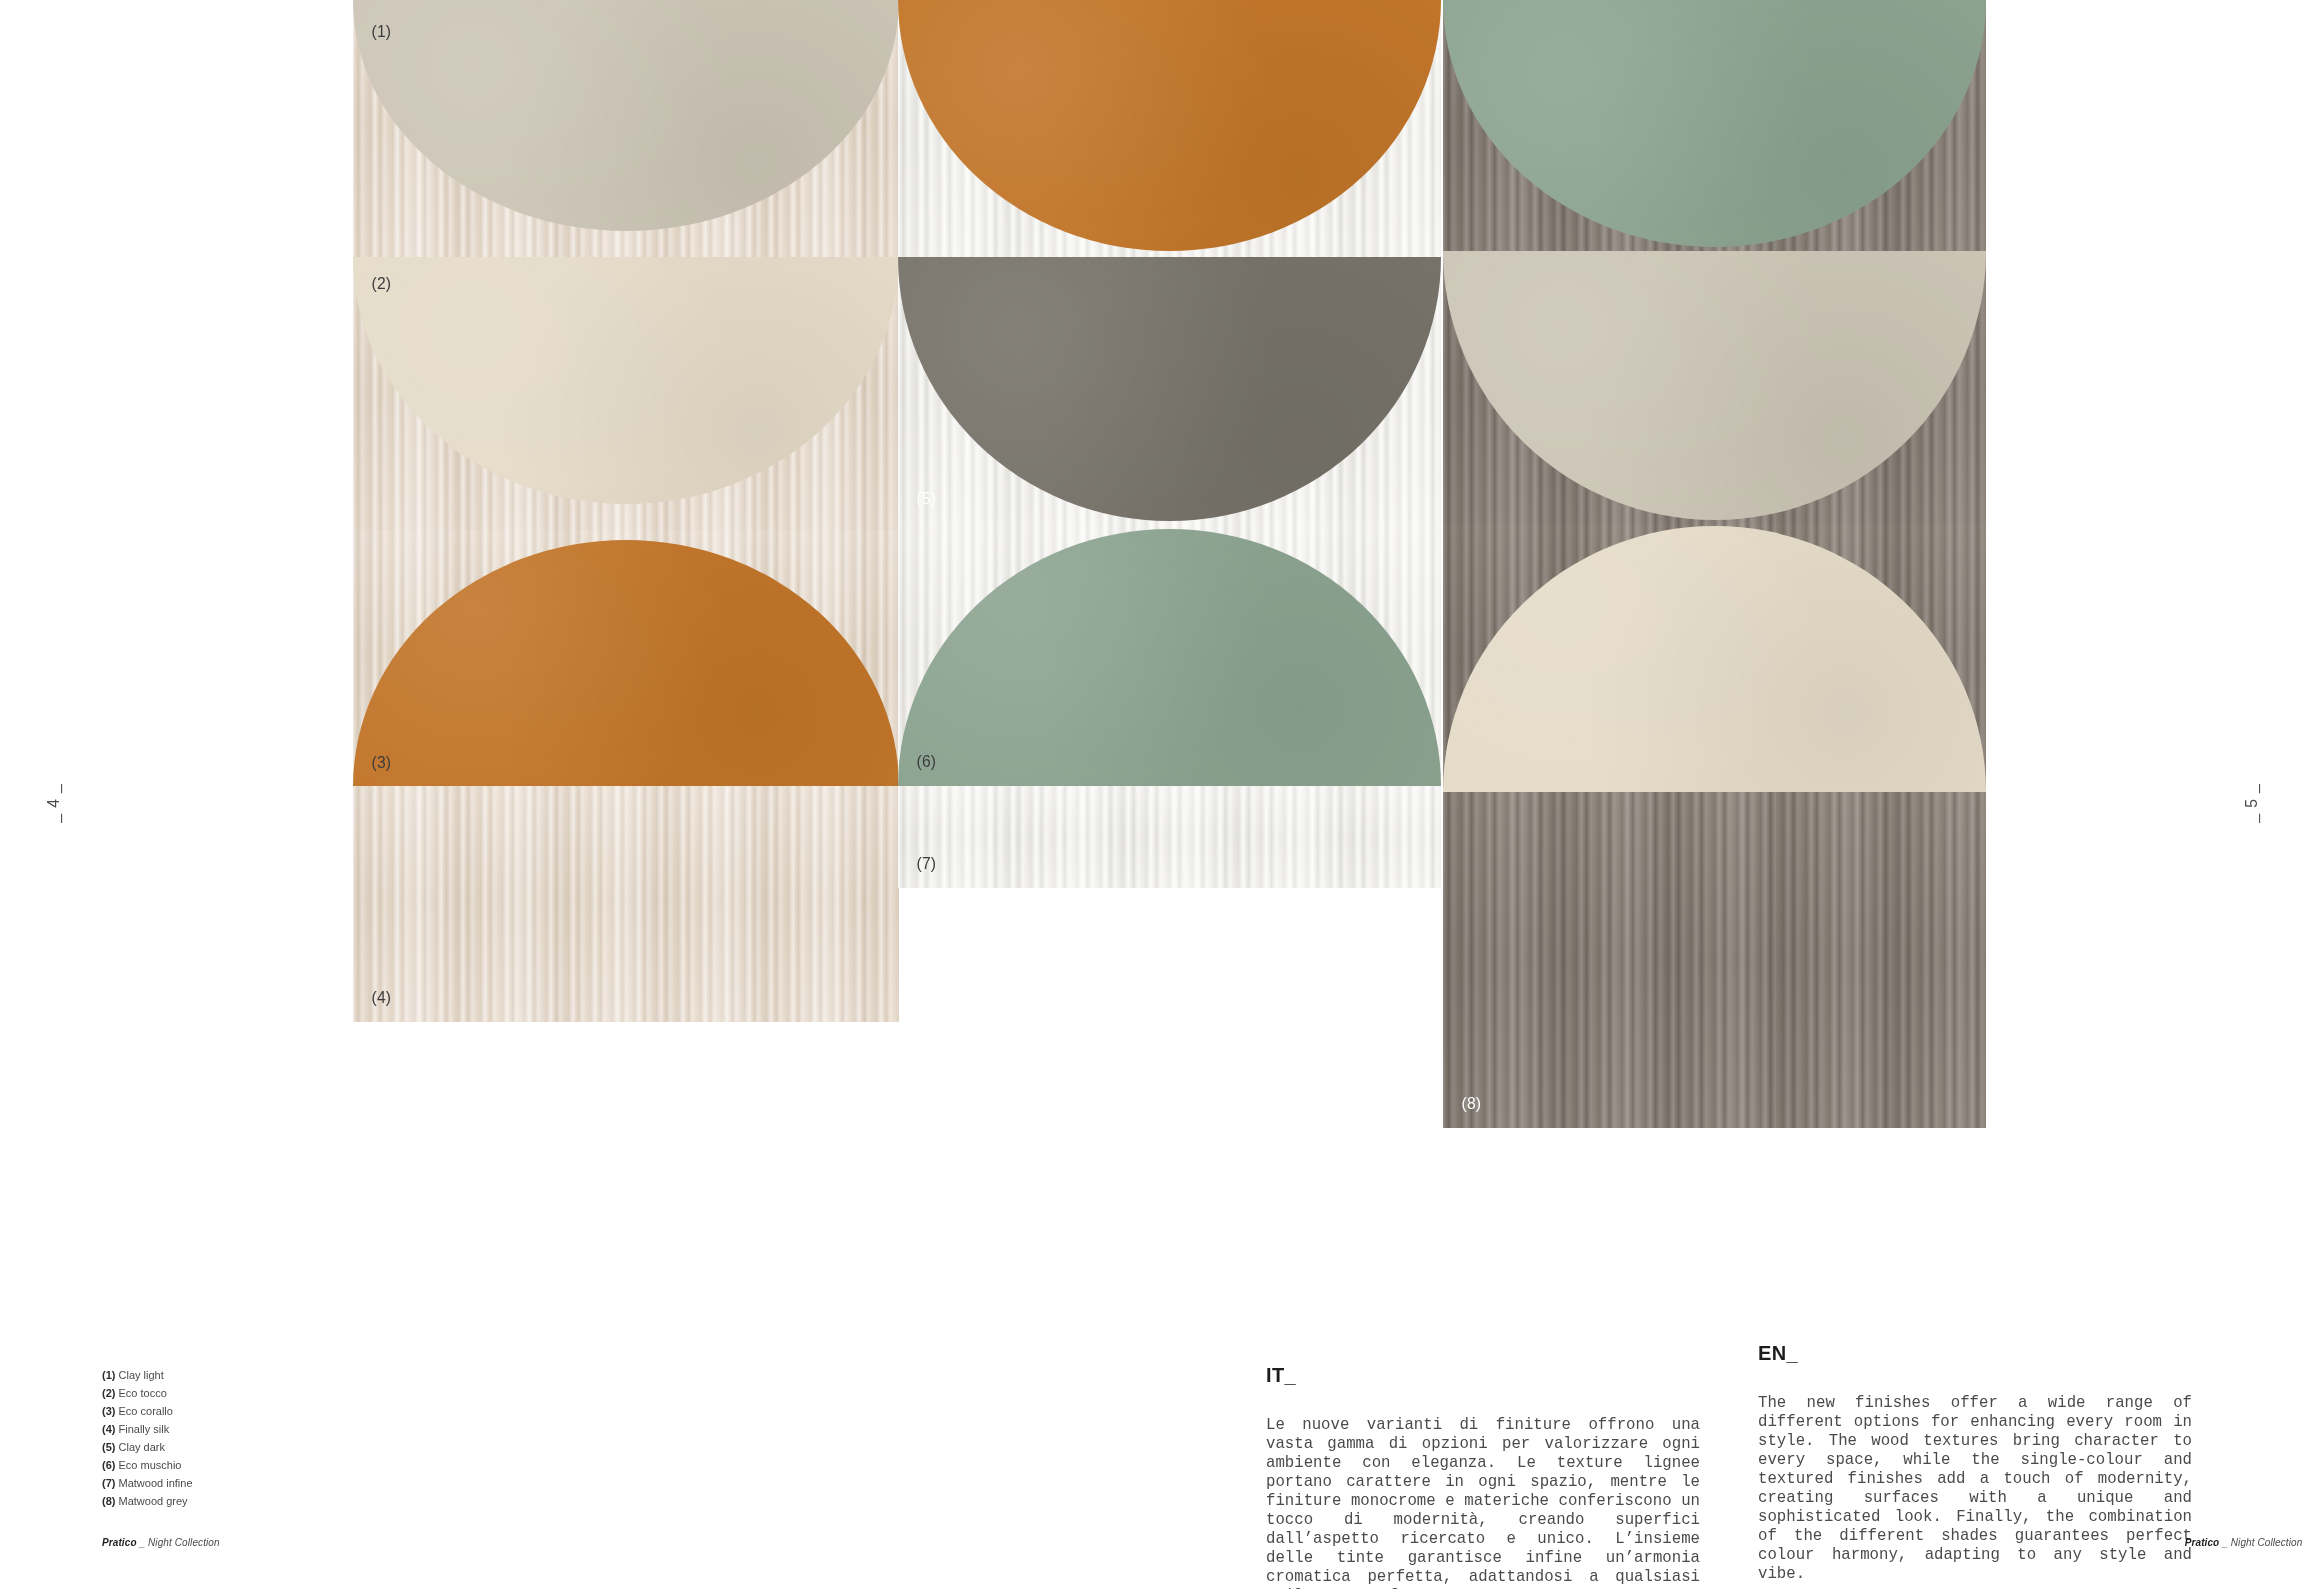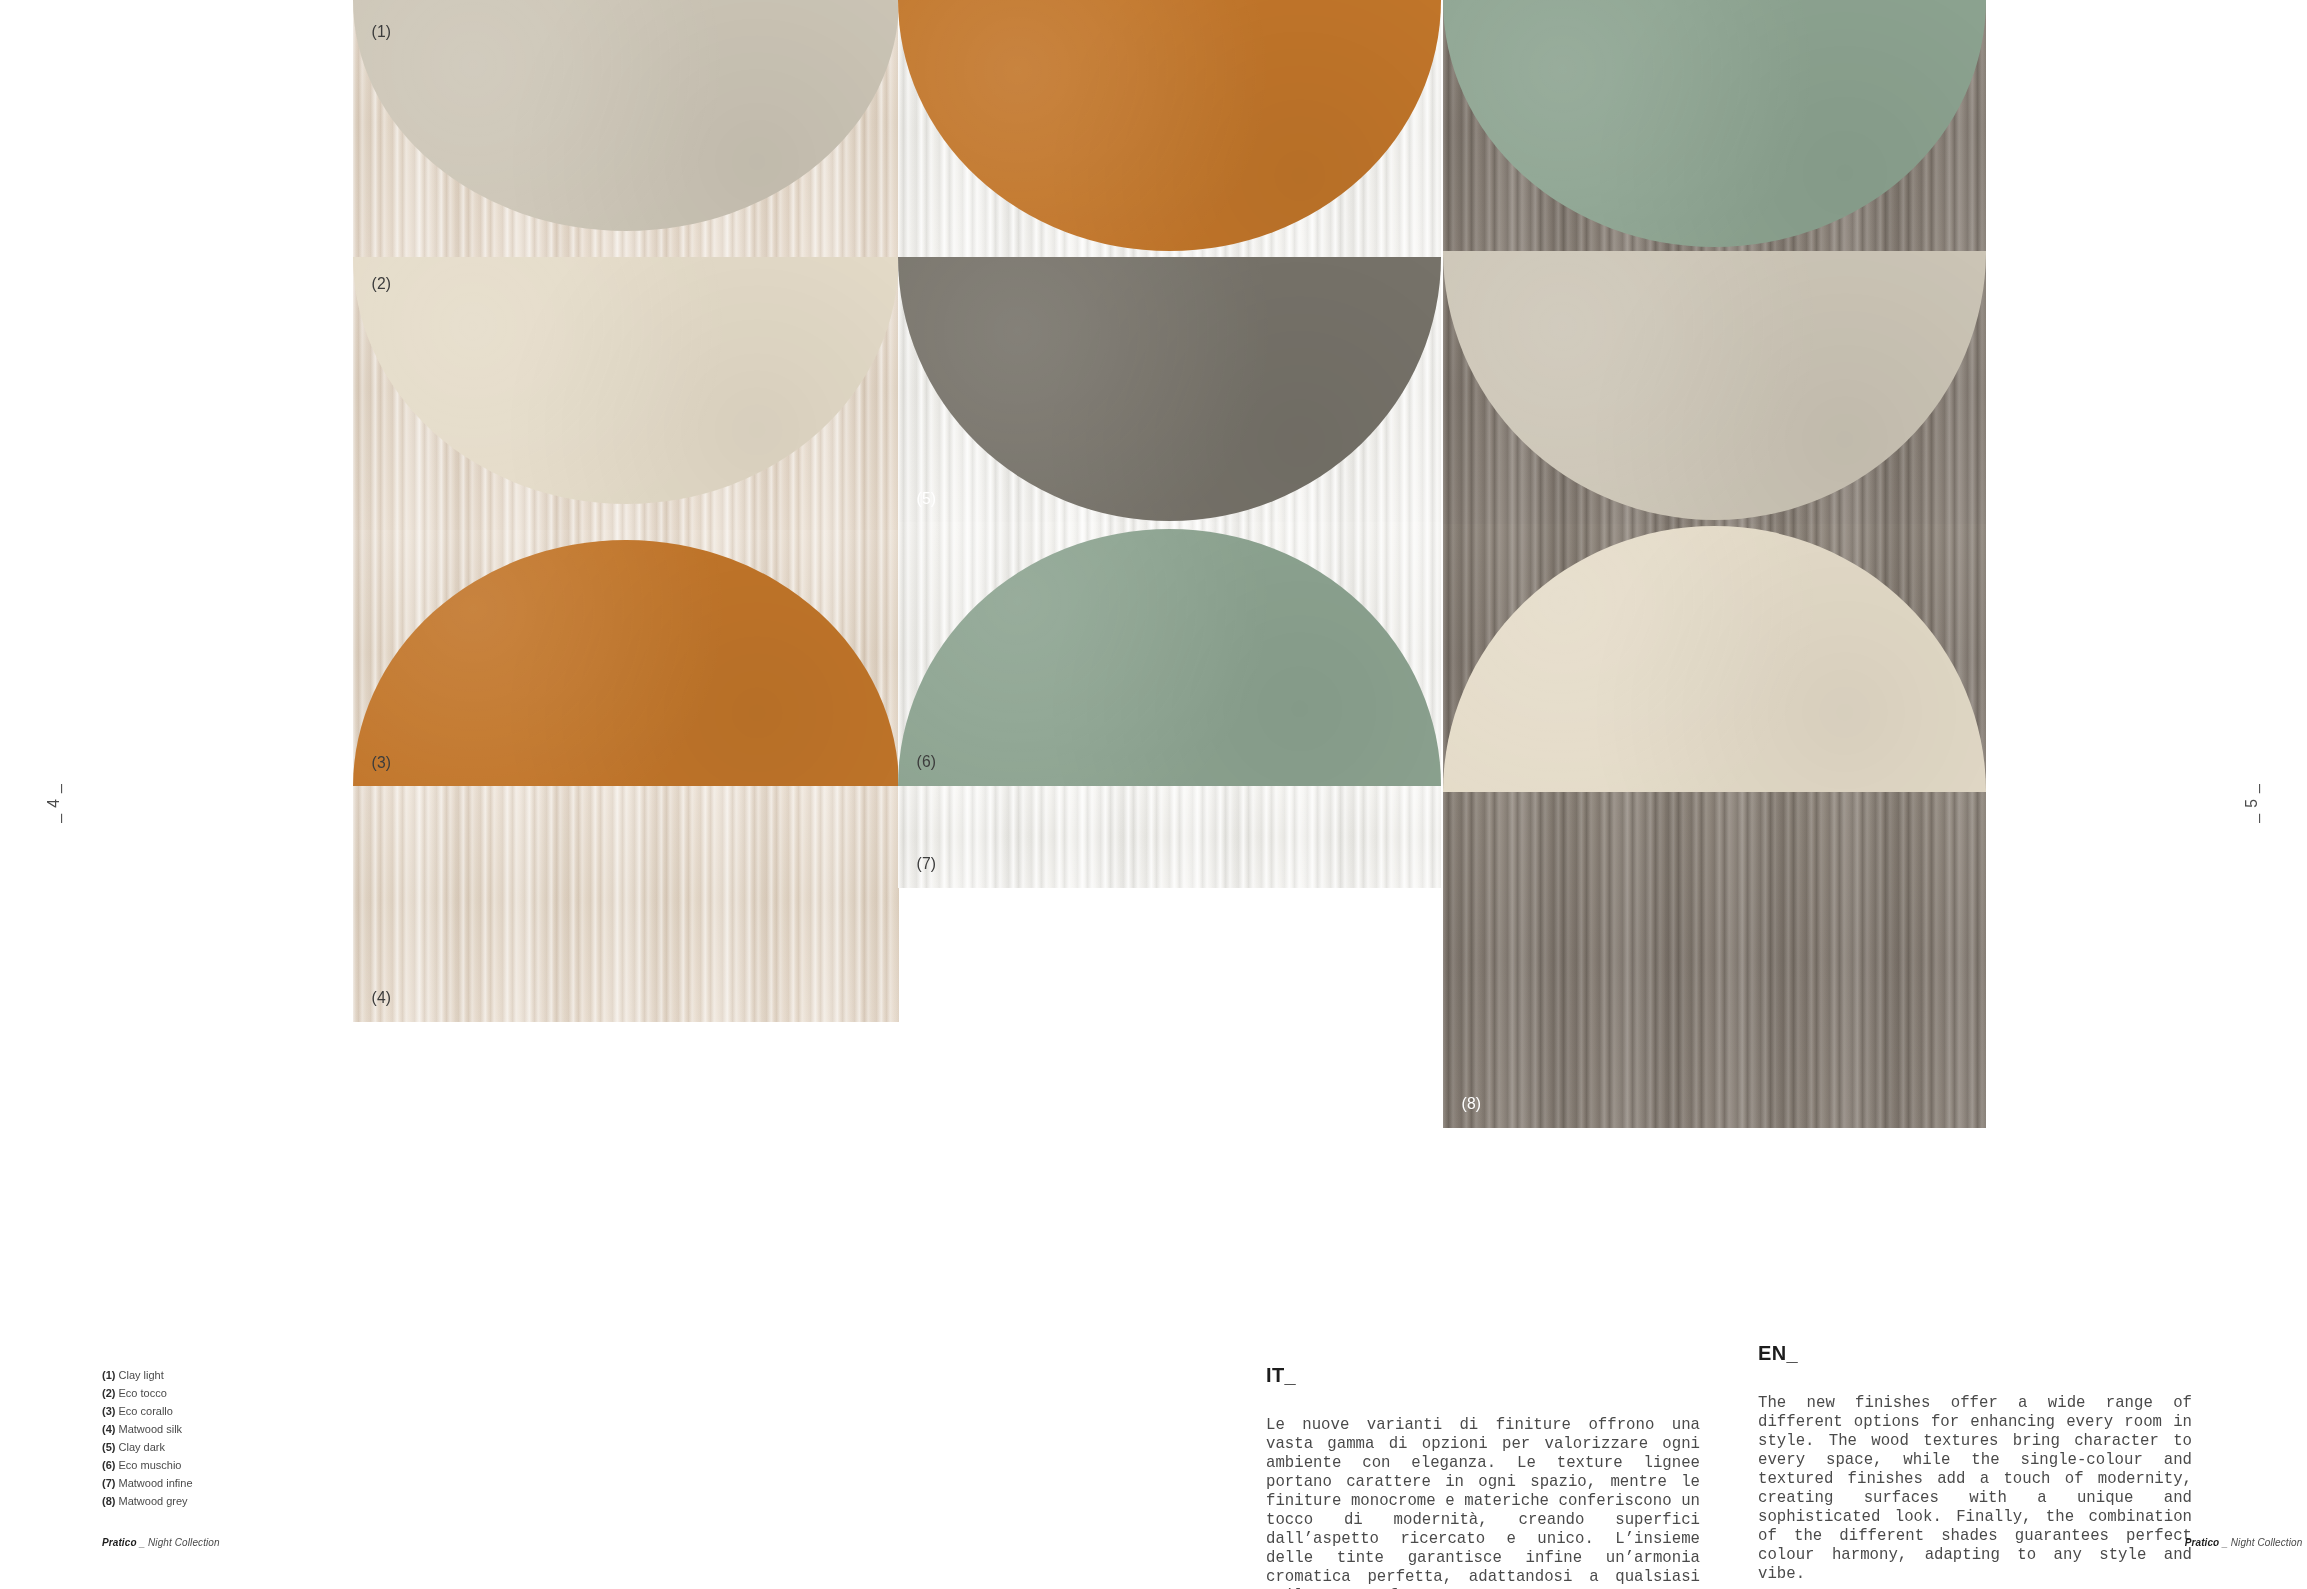--- a/index.html
+++ b/index.html
@@ -214,21 +214,21 @@
     <div class="legend-row">
       <span class="legend-num">(2)</span>
       <span>Eco tocco</span>
     </div>
     <div class="legend-row">
       <span class="legend-num">(3)</span>
       <span>Eco corallo</span>
     </div>
     <div class="legend-row">
       <span class="legend-num">(4)</span>
-      <span>Matwood silk</span>
+      <span>Finally silk</span>
     </div>
     <div class="legend-row">
       <span class="legend-num">(5)</span>
       <span>Clay dark</span>
     </div>
     <div class="legend-row">
       <span class="legend-num">(6)</span>
       <span>Eco muschio</span>
     </div>
     <div class="legend-row">

